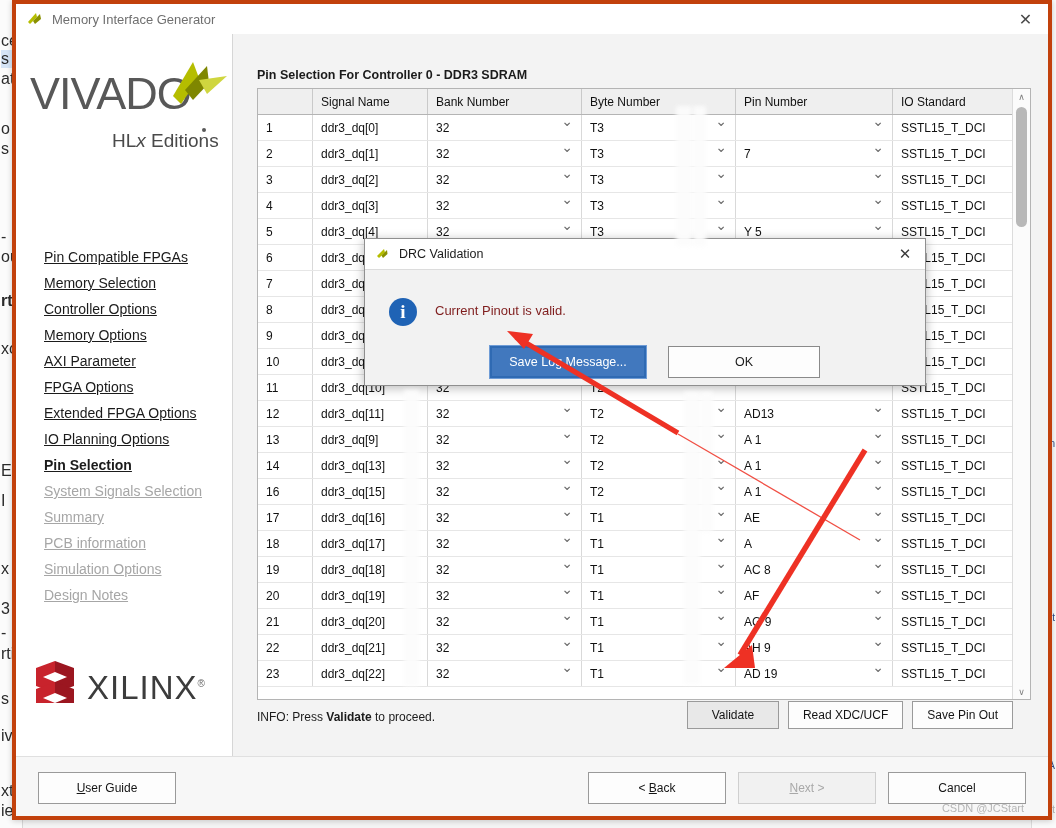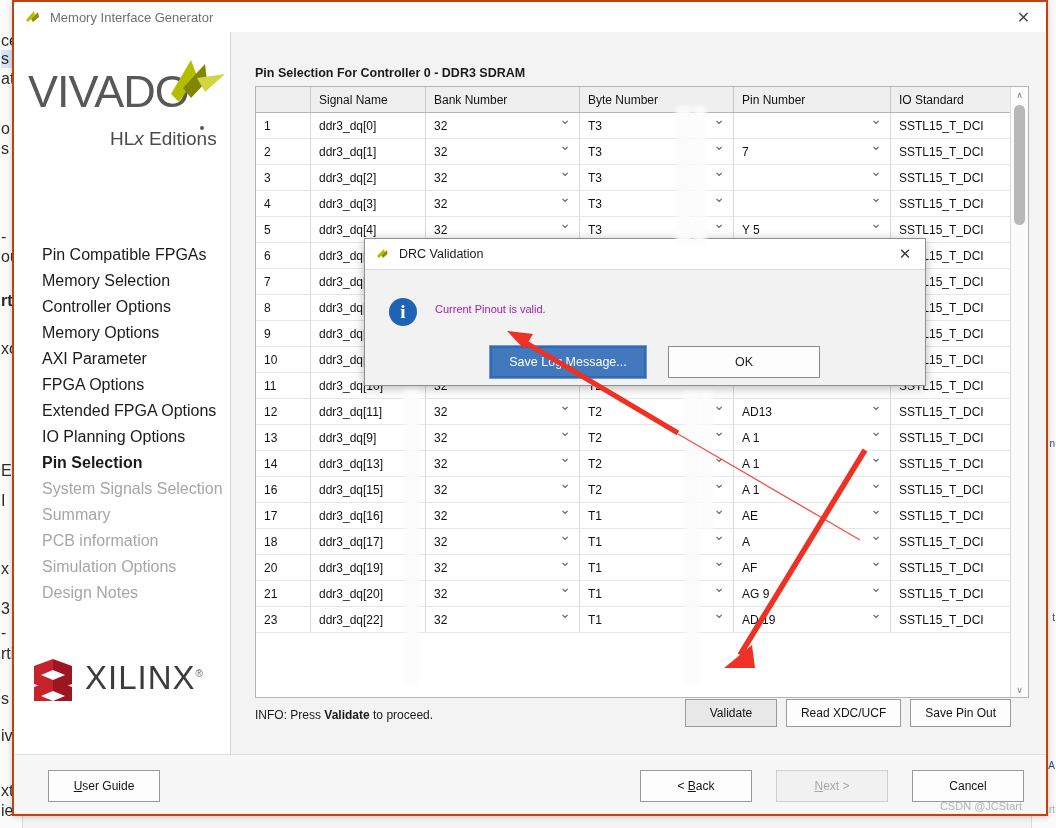--- a/index.html
+++ b/index.html
@@ -15,42 +15,42 @@
   
   .bg-window{position:absolute;left:0;top:0;width:1056px;height:828px;background:#f4f4f4;}
   .bg-strip{position:absolute;left:0;top:0;width:22px;height:828px;background:#fbfbfb;border-right:1px solid #d8d8d8;}
   .bg-frag{position:absolute;left:1px;font-size:16px;color:#2b2b2b;white-space:nowrap;overflow:hidden;width:20px;}
   .bg-right{position:absolute;right:0;top:0;width:24px;height:828px;background:#fafafa;border-left:1px solid #dcdcdc;}
   .bg-rfrag{position:absolute;right:1px;font-size:10px;color:#2b4a86;white-space:nowrap;}
 
   
   .mig{
     position:absolute;left:12px;top:0;width:1032px;height:812px;
-    background:#5eead4;border:2px solid #c2410c;box-shadow:0 1px 6px rgba(0,0,0,.2);
+    background:#5eead4;border:4px solid #c2410c;box-shadow:0 1px 6px rgba(0,0,0,.2);
   }
   .titlebar{height:30px;background:#ffffff;border-bottom:1px solid #e2e2e2;display:flex;align-items:center;}
   .tb-icon{width:22px;height:22px;margin-left:8px;position:relative;}
   .tb-title{margin-left:6px;font-size:13px;color:#6f6f6f;}
   .tb-close{margin-left:auto;width:45px;height:29px;display:flex;align-items:center;justify-content:center;color:#4a4a4a;font-size:16px;}
 
   .body-area{position:absolute;left:0;top:30px;width:1032px;height:723px;display:flex;background:#f3f3f3;}
 
   
   .nav{width:216px;background:#ffffff;border-right:1px solid #d6d6d6;position:relative;}
   .logo-wrap{position:absolute;left:0;top:8px;width:216px;height:150px;}
   .vivado-txt{position:absolute;left:14px;top:26px;font-size:45px;letter-spacing:-1px;color:#585858;font-family:"Liberation Sans",sans-serif;font-weight:300;}
   .vivado-dot{position:absolute;left:186px;top:86px;width:4px;height:4px;border-radius:50%;background:#585858;}
   .hlx{position:absolute;left:96px;top:88px;font-size:19px;color:#4a4a4a;}
   .hlx i{font-style:italic;}
   .swoosh{position:absolute;left:147px;top:14px;width:70px;height:60px;}
   .navlist{position:absolute;left:0;top:210px;width:216px;}
-  .navitem{padding:6px 0 6px 28px;font-size:16px;color:#1b1b1b;cursor:default;line-height:14px;}
+  .navitem{padding:6px 0 6px 28px;font-size:14px;color:#1b1b1b;cursor:default;line-height:14px;text-decoration:underline;}
   .navitem.active{font-weight:bold;}
   .navitem.disabled{color:#a6a6a6;}
-  .xilinx{position:absolute;left:18px;bottom:52px;display:flex;align-items:flex-start;}
+  .xilinx{position:absolute;left:18px;bottom:52px;display:flex;align-items:flex-end;}
   .xl-mark{width:42px;height:46px;position:relative;margin-right:11px;}
   .xl-txt{font-size:33px;color:#3c3c3c;letter-spacing:1px;line-height:34px;font-weight:400;}
   .xl-reg{font-size:10px;vertical-align:super;color:#6a6a6a;}
 
   
   .content{flex:1;position:relative;background:#f3f3f3;}
   .page-title{position:absolute;left:24px;top:34px;font-size:12.5px;font-weight:bold;color:#1b1b1b;}
   .table-wrap{position:absolute;left:24px;top:54px;width:772px;height:610px;border:1px solid #b4b4b4;background:#fff;overflow:hidden;}
   table.pintab{border-collapse:collapse;width:752px;table-layout:fixed;font-size:12px;}
   table.pintab th{
@@ -78,39 +78,39 @@
   .info-line b{font-weight:bold;}
   .tbl-buttons{position:absolute;right:35px;top:667px;display:flex;gap:9px;}
   .btn{
     background:#fdfdfd;border:1px solid #9a9a9a;font-size:12px;padding:6px 14px;
     color:#141414;cursor:default;min-width:62px;text-align:center;font-family:"Liberation Sans",sans-serif;
   }
   .btn.gray{background:#e8e8e8;}
 
   
   .wizbar{position:absolute;left:0;bottom:0;width:1032px;height:59px;background:#f7f7f7;border-top:1px solid #e0e0e0;}
-  .btn-wide{min-width:74px;padding:8px 18px;margin-left:12px;}
+  .btn-wide{min-width:74px;padding:8px 31px;}
   .userguide{position:absolute;left:22px;top:15px;}
   .wizright{position:absolute;right:22px;top:15px;display:flex;gap:12px;}
   .btn.disabled{color:#a8a8a8;background:#f1f1f1;border-color:#cfcfcf;}
   .u{text-decoration:underline;}
   .watermark{position:absolute;right:24px;bottom:2px;font-size:11px;color:#b5b5b5;}
 
   
   .dlg{
     position:absolute;left:364px;top:238px;width:560px;height:146px;
     background:#f2f2f2;border:1px solid #8f8f8f;box-shadow:0 2px 10px rgba(0,0,0,.28);
   }
   .dlg-title{height:30px;background:#ffffff;border-bottom:1px solid #dcdcdc;display:flex;align-items:center;}
   .dlg-ico{width:18px;height:18px;margin-left:9px;position:relative;}
   .dlg-ttxt{margin-left:7px;font-size:12.5px;color:#1b1b1b;}
   .dlg-x{margin-left:auto;width:40px;height:29px;display:flex;align-items:center;justify-content:center;font-size:15px;color:#3a3a3a;}
   .dlg-body{position:relative;height:115px;background:#f2f2f2;}
   .info-ico{position:absolute;left:24px;top:28px;width:28px;height:28px;border-radius:50%;background:#1f63b5;color:#fff;font-size:19px;font-weight:bold;font-family:"Liberation Serif",serif;display:flex;align-items:center;justify-content:center;}
-  .info-msg{position:absolute;left:70px;top:33px;font-size:11px;color:#a21caf;}
+  .info-msg{position:absolute;left:70px;top:33px;font-size:13px;color:#7f1d1d;}
   .dlg-btns{position:absolute;left:125px;top:76px;display:flex;gap:22px;}
   .btn-primary{
     background:#4178be;color:#ffffff;border:2px solid #2f6ab3;outline:1px solid #6f9cd6;
     font-size:12.5px;padding:7px 0;width:152px;text-align:center;cursor:default;
   }
   .btn-ok{background:#fdfdfd;border:1px solid #8a8a8a;font-size:12.5px;padding:8px 0;width:150px;text-align:center;cursor:default;}
 
   
   .redact{position:absolute;background:rgba(252,252,252,.92);filter:blur(2.2px);pointer-events:none;}
 
@@ -357,33 +357,49 @@
               </tr>
               <tr>
                 <td class="c-idx">18</td>
                 <td class="c-sig">ddr3_dq[17]</td>
                 <td class="c-bank"><span class="cellval">32</span><span class="chev" style="font-size: 14px; top: 1px;">⌄</span></td>
                 <td class="c-byte"><span class="cellval">T1</span><span class="chev" style="font-size: 14px; top: 1px;">⌄</span></td>
                 <td class="c-pin"><span class="cellval">A</span><span class="chev" style="font-size: 14px; top: 1px;">⌄</span></td>
                 <td class="c-io">SSTL15_T_DCI</td>
               </tr>
               <tr>
+                <td class="c-idx">19</td>
+                <td class="c-sig">ddr3_dq[18]</td>
+                <td class="c-bank"><span class="cellval">32</span><span class="chev" style="font-size: 14px; top: 1px;">⌄</span></td>
+                <td class="c-byte"><span class="cellval">T1</span><span class="chev" style="font-size: 14px; top: 1px;">⌄</span></td>
+                <td class="c-pin"><span class="cellval">AC 8</span><span class="chev" style="font-size: 14px; top: 1px;">⌄</span></td>
+                <td class="c-io">SSTL15_T_DCI</td>
+              </tr>
+              <tr>
                 <td class="c-idx">20</td>
                 <td class="c-sig">ddr3_dq[19]</td>
                 <td class="c-bank"><span class="cellval">32</span><span class="chev" style="font-size: 14px; top: 1px;">⌄</span></td>
                 <td class="c-byte"><span class="cellval">T1</span><span class="chev" style="font-size: 14px; top: 1px;">⌄</span></td>
                 <td class="c-pin"><span class="cellval">AF</span><span class="chev" style="font-size: 14px; top: 1px;">⌄</span></td>
                 <td class="c-io">SSTL15_T_DCI</td>
               </tr>
               <tr>
                 <td class="c-idx">21</td>
                 <td class="c-sig">ddr3_dq[20]</td>
                 <td class="c-bank"><span class="cellval">32</span><span class="chev" style="font-size: 14px; top: 1px;">⌄</span></td>
                 <td class="c-byte"><span class="cellval">T1</span><span class="chev" style="font-size: 14px; top: 1px;">⌄</span></td>
                 <td class="c-pin"><span class="cellval">AG 9</span><span class="chev" style="font-size: 14px; top: 1px;">⌄</span></td>
+                <td class="c-io">SSTL15_T_DCI</td>
+              </tr>
+              <tr>
+                <td class="c-idx">22</td>
+                <td class="c-sig">ddr3_dq[21]</td>
+                <td class="c-bank"><span class="cellval">32</span><span class="chev" style="font-size: 14px; top: 1px;">⌄</span></td>
+                <td class="c-byte"><span class="cellval">T1</span><span class="chev" style="font-size: 14px; top: 1px;">⌄</span></td>
+                <td class="c-pin"><span class="cellval">AH 9</span><span class="chev" style="font-size: 14px; top: 1px;">⌄</span></td>
                 <td class="c-io">SSTL15_T_DCI</td>
               </tr>
               <tr>
                 <td class="c-idx">23</td>
                 <td class="c-sig">ddr3_dq[22]</td>
                 <td class="c-bank"><span class="cellval">32</span><span class="chev" style="font-size: 14px; top: 1px;">⌄</span></td>
                 <td class="c-byte"><span class="cellval">T1</span><span class="chev" style="font-size: 14px; top: 1px;">⌄</span></td>
                 <td class="c-pin"><span class="cellval">AD 19</span><span class="chev" style="font-size: 14px; top: 1px;">⌄</span></td>
                 <td class="c-io">SSTL15_T_DCI</td>
               </tr>

